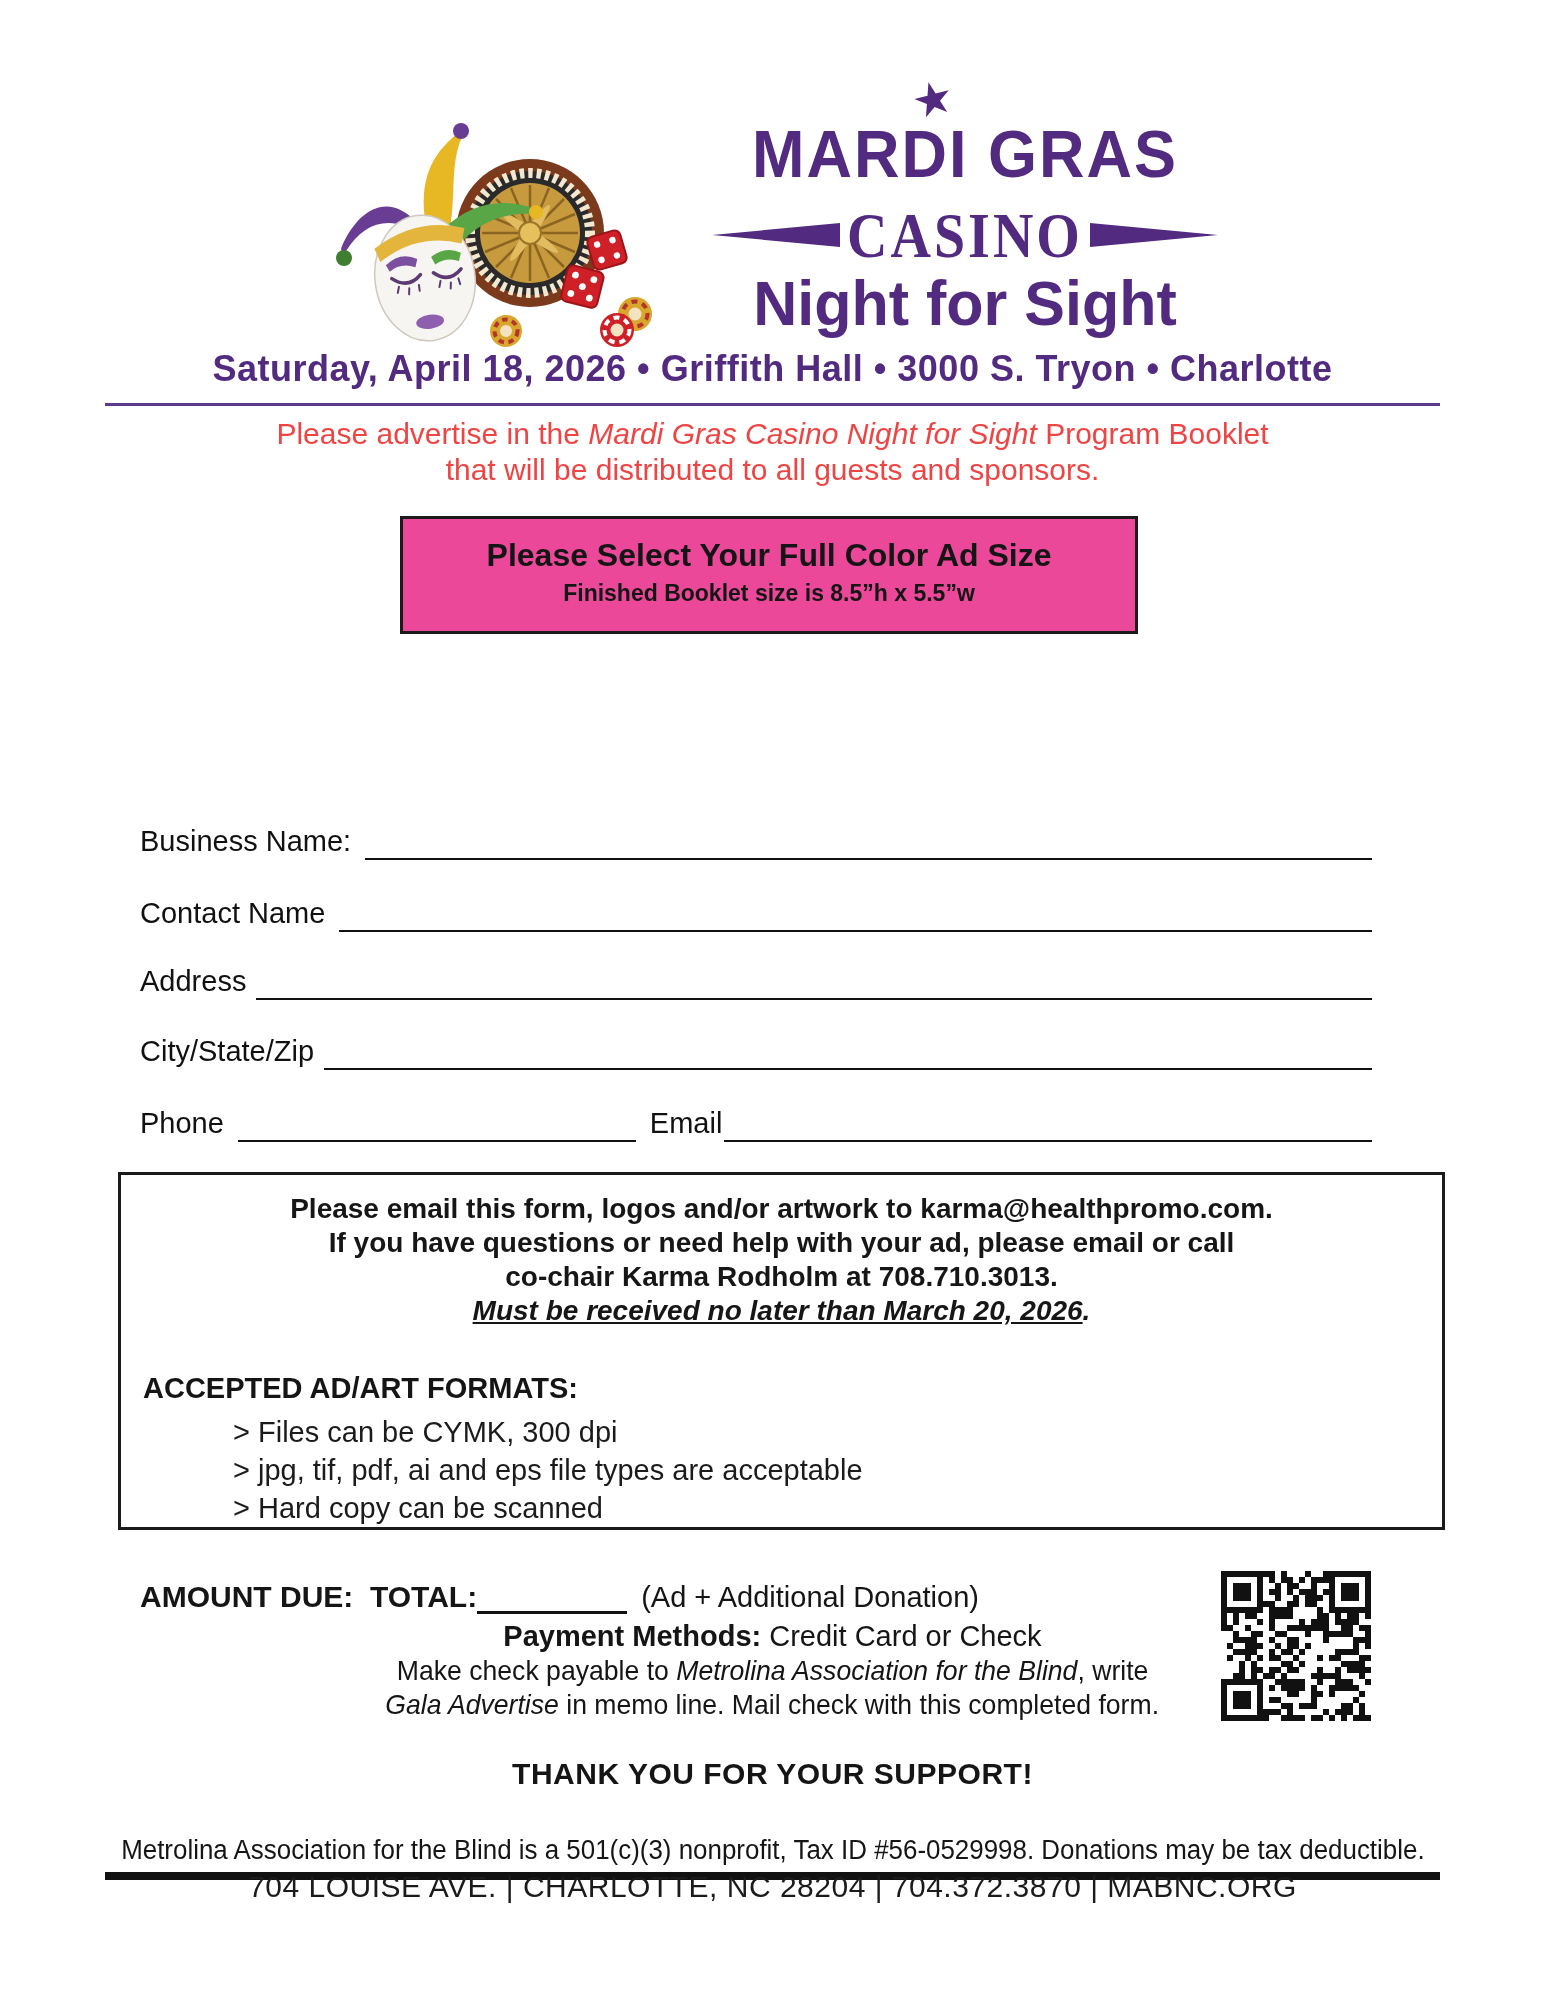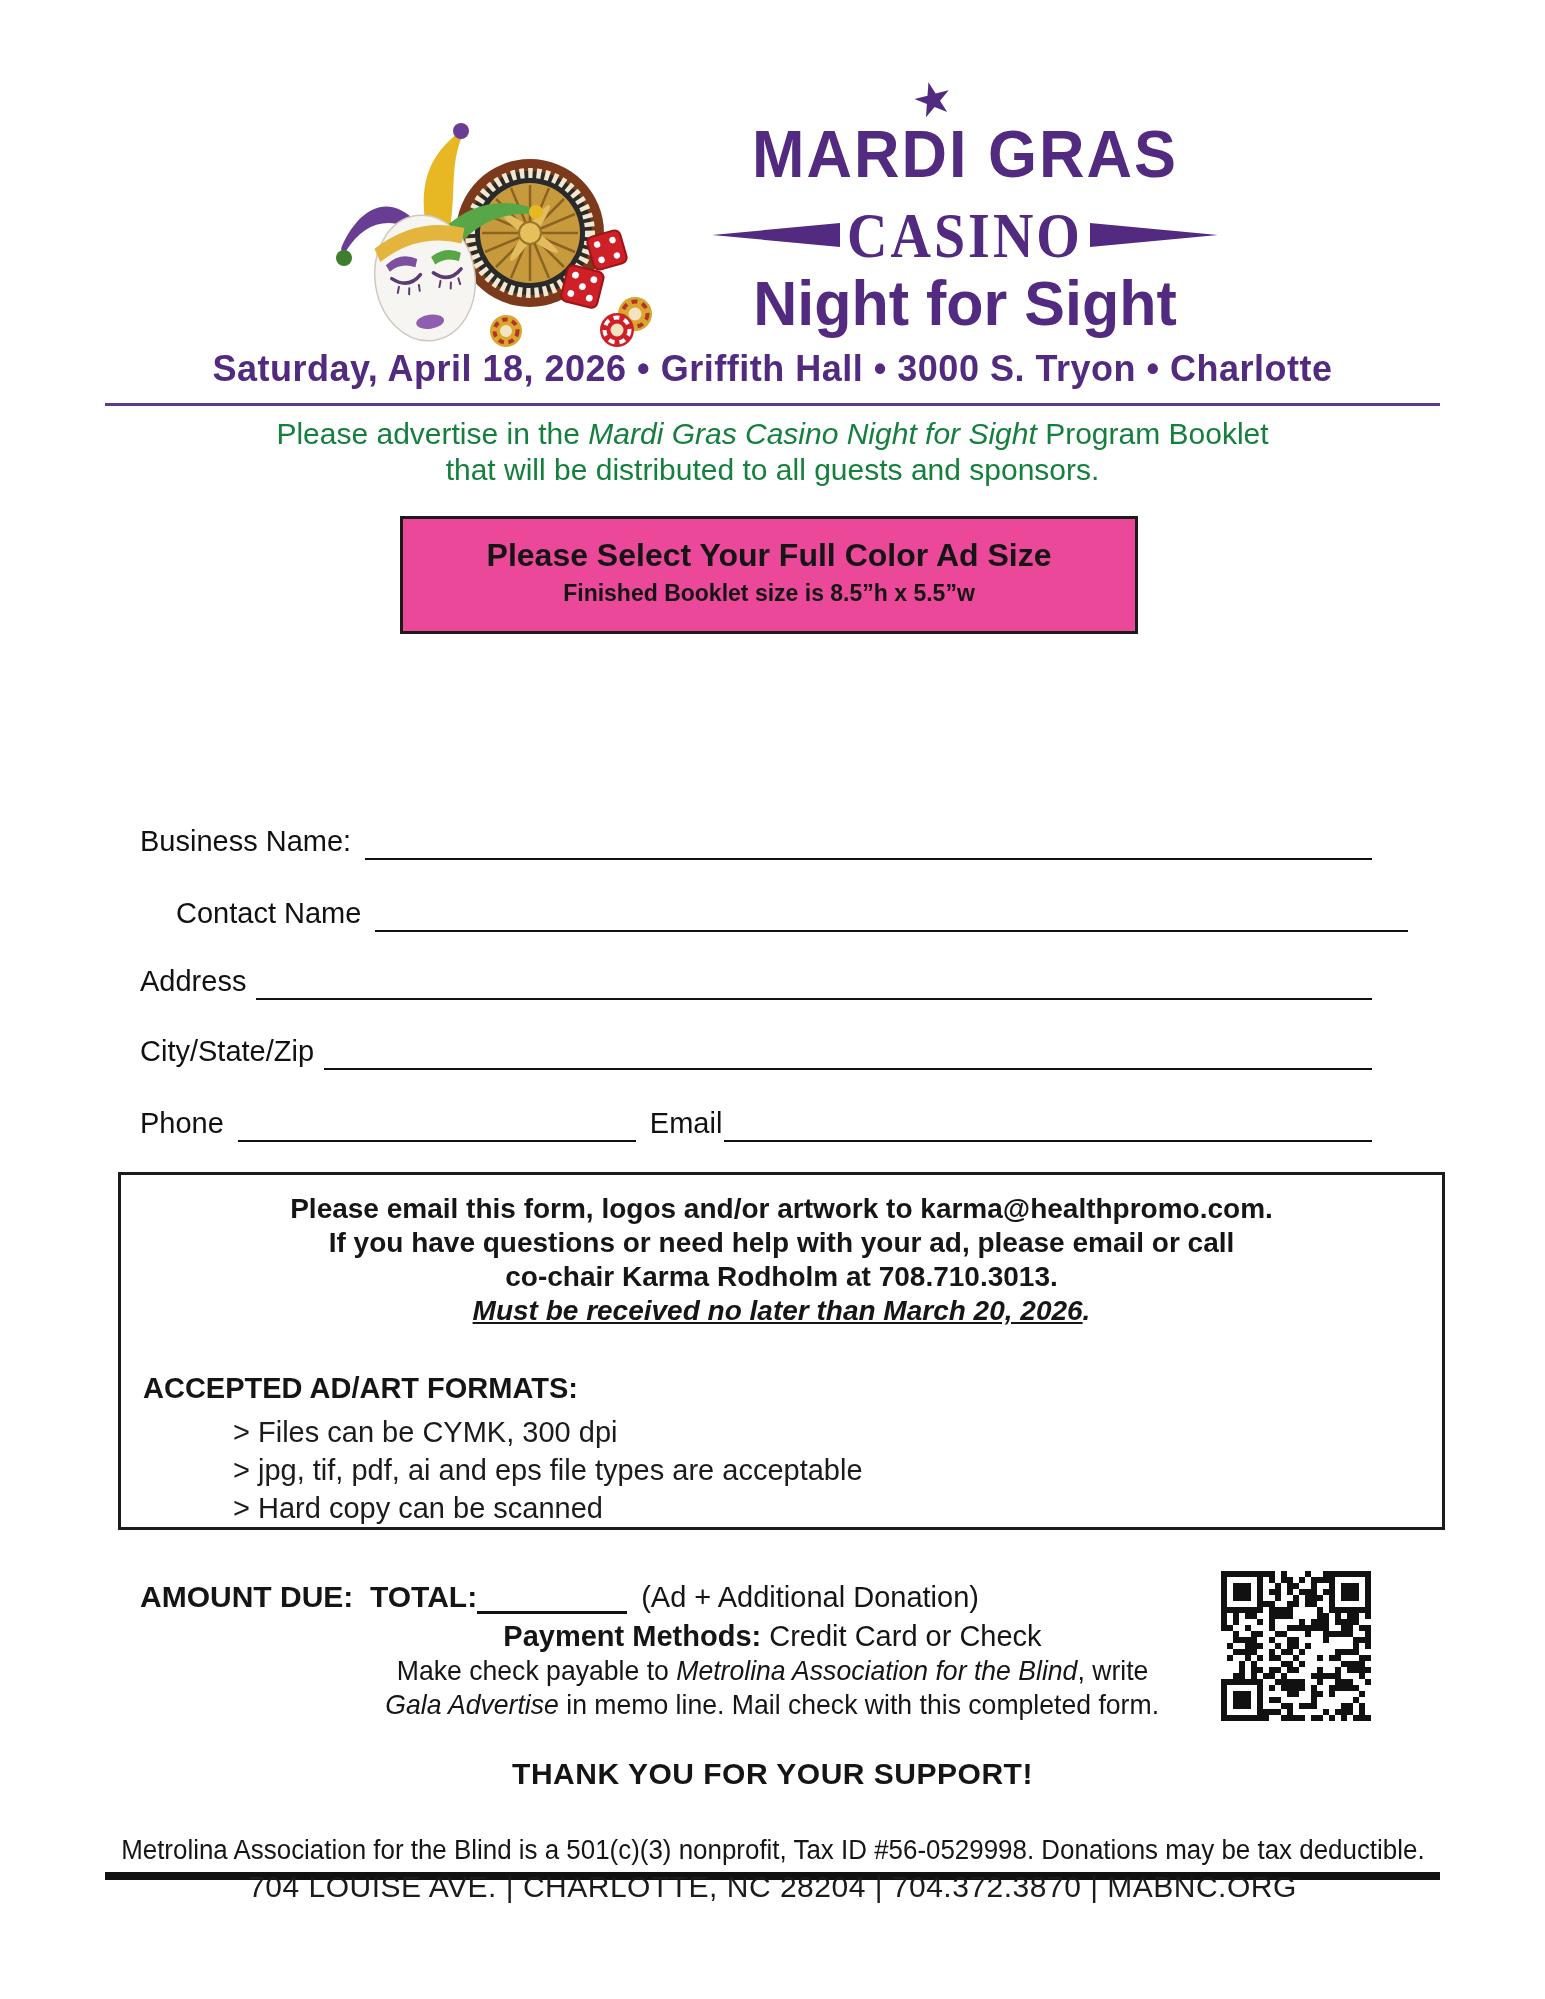--- a/index.html
+++ b/index.html
@@ -20,40 +20,40 @@
   .tri { width:128px; height:24px; background:#522b80; }
   .tri.left  { clip-path:polygon(0 50%, 100% 0, 100% 100%); }
   .tri.right { clip-path:polygon(0 0, 100% 50%, 0 100%); }
   .brand-line3 { font-size:61px; font-weight:700; letter-spacing:0px; margin-top:2px; transform:scaleY(1.04); }
 
   .date-line { position:absolute; top:348px; left:0; width:100%; text-align:center;
     color:#522b80; font-size:36px; font-weight:700; letter-spacing:.5px; }
   .purple-rule { position:absolute; top:403px; left:105px; width:1335px; height:3px; background:#5d3a8e; }
 
   .intro { position:absolute; top:416px; left:0; width:100%; text-align:center;
-    font-size:30px; line-height:36px; color:#15803d; }
+    font-size:30px; line-height:36px; color:#ef4444; }
   .intro i { font-style:italic; }
 
   
   .ad-box { position:absolute; left:400px; top:516px; width:738px; border:3px solid #1b1b1b;
     background:#ec4899; padding:18px 0 24px 0; }
   .ad-box-title { text-align:center; font-size:32px; font-weight:700; }
   .ad-box-sub { text-align:center; font-size:23px; font-weight:700; margin-top:6px; }
   .ad-options { margin:26px 0 0 96px; }
   .ad-option { display:flex; align-items:center; margin-bottom:10px; }
   .checkbox { width:25px; height:25px; border:3px solid #1b1b1b; margin-right:13px; background:#fff; flex:0 0 auto; }
   .ad-option-label { font-size:28px; color:#1b1b1b; }
 
   
   .fields { position:absolute; left:140px; top:0; width:1232px; }
   .field-row { position:absolute; left:0; width:100%; display:flex; align-items:flex-end; }
   .field-label { font-size:29px; color:#111; padding-bottom:2px; flex:0 0 auto; }
   .write-line { border-bottom:2px solid #111; height:36px; flex:1 1 auto; margin-left:14px; }
   .write-line.fixed { flex:0 0 auto; }
-  .row-business { top:824px; } .row-contact { top:896px;margin-left:36px; } .row-address { top:964px; }
+  .row-business { top:824px; } .row-contact { top:896px; } .row-address { top:964px; }
   .row-city { top:1034px; } .row-phone { top:1106px; }
   .email-label { margin-left:14px; }
 
   
   .info-box { position:absolute; left:118px; top:1172px; width:1327px; height:358px;
     border:3px solid #1b1b1b; background:#fff; padding-top:17px; }
   .info-center { text-align:center; font-size:28px; font-weight:700; line-height:34px; color:#161616; }
   .deadline { font-style:italic; text-decoration:underline; }
   .formats-heading { font-size:29px; font-weight:700; margin:44px 0 8px 22px; }
   .formats-list { margin-left:112px; font-size:29px; line-height:38px; color:#1b1b1b; }

